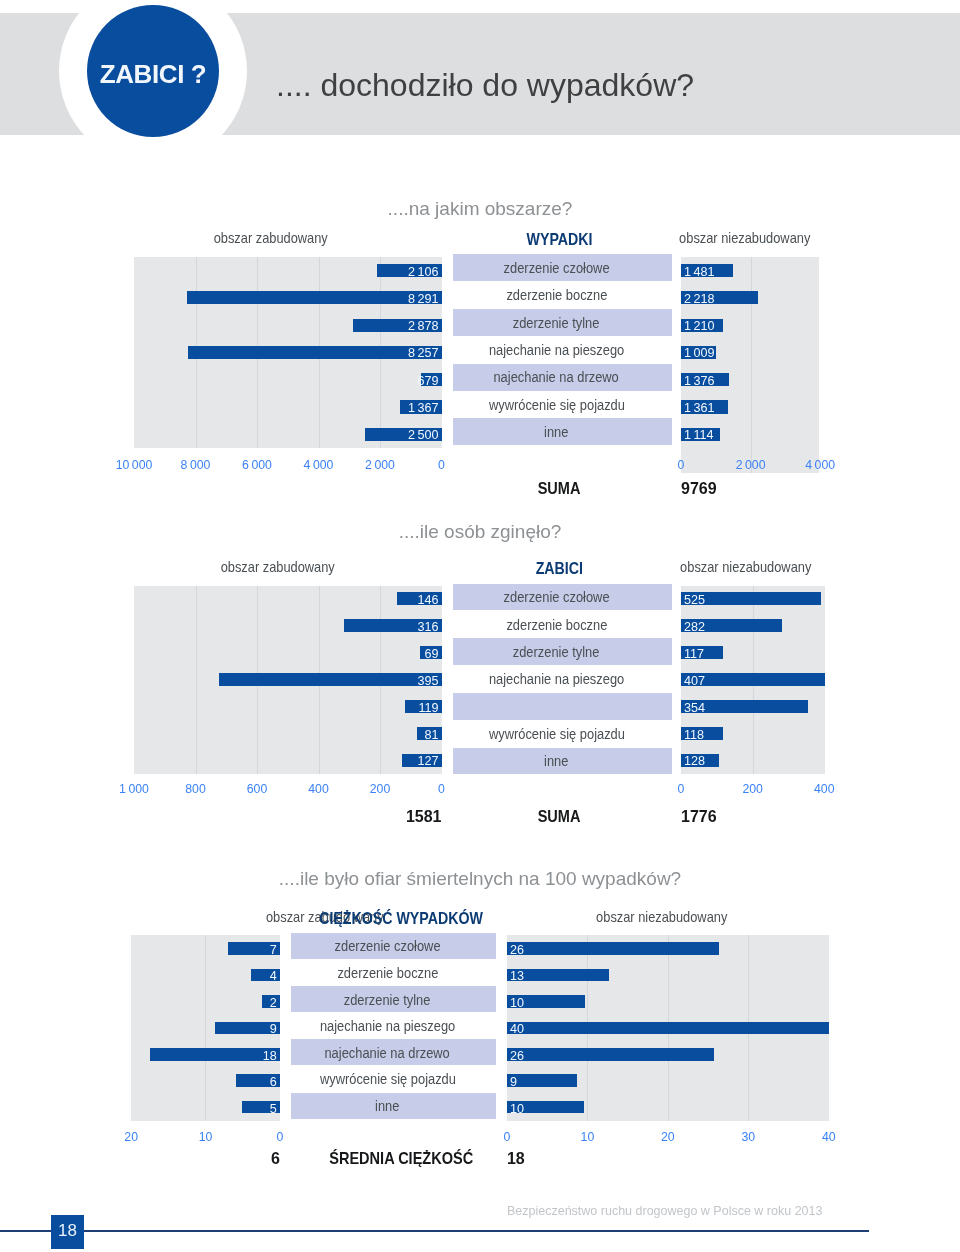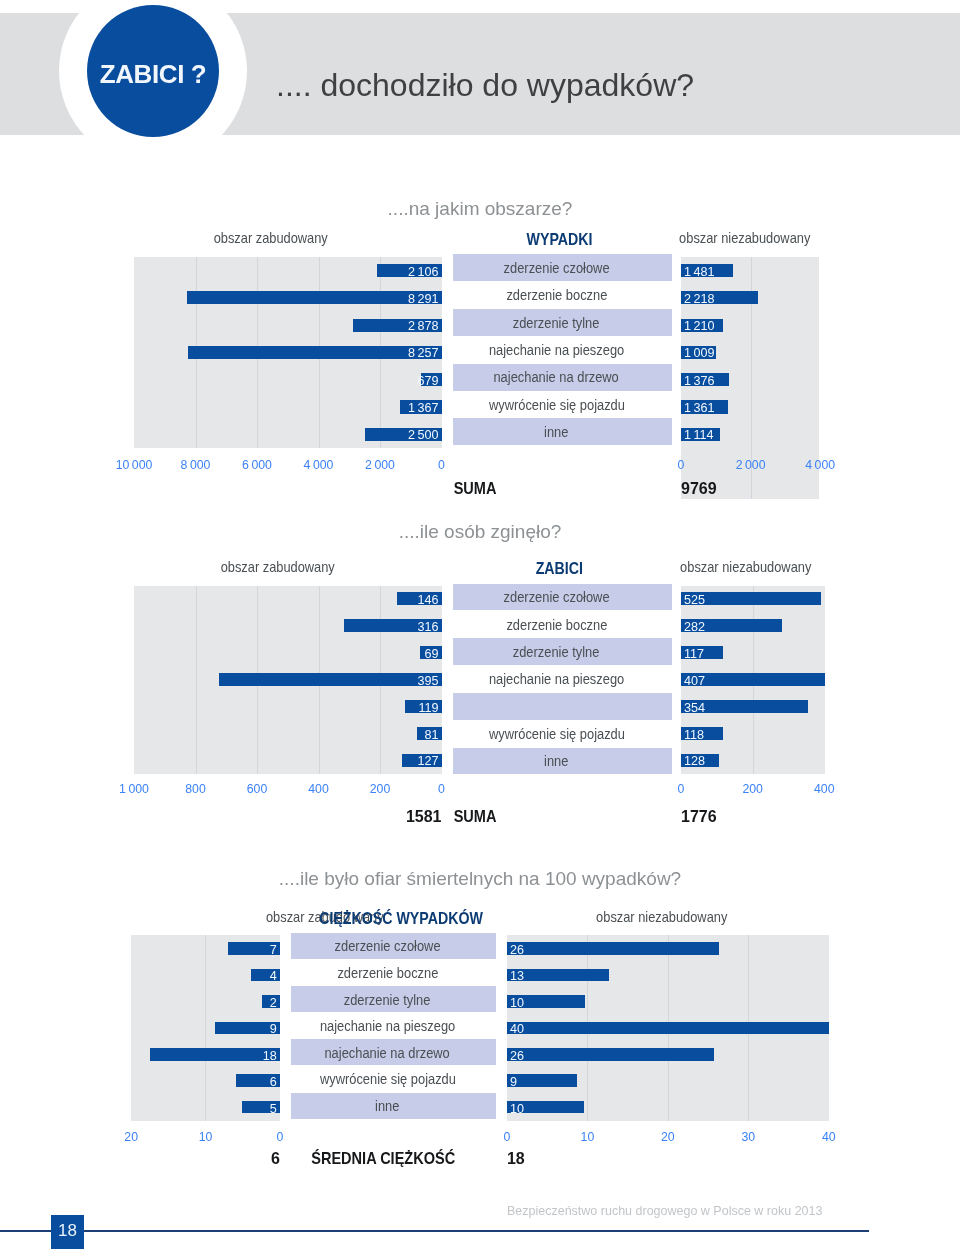--- a/index.html
+++ b/index.html
@@ -35,21 +35,21 @@
   .bar{position:absolute;background:#084d9e;}
   .bar-lab{position:absolute;color:#f2f8ff;font-size:12.6px;line-height:12px;white-space:nowrap;}
   .axis-lab{position:absolute;color:#3b82f6;font-size:12.3px;white-space:nowrap;
             transform:translateX(-50%);}
   .rowband{position:absolute;background:#c7cce8;}
   .rowlab{position:absolute;color:#4a4f53;font-size:14px;text-align:center;
           white-space:nowrap;line-height:16px;}
   .rowlab>span{display:inline-block;transform:scaleX(.92);transform-origin:center;}
   .sum-val{position:absolute;color:#16181a;font-size:16px;font-weight:bold;white-space:nowrap;}
   .sum-lab{position:absolute;color:#16181a;font-size:17px;font-weight:bold;
-           white-space:nowrap;}
+           white-space:nowrap;text-align:center;}
   .sum-lab>span{display:inline-block;transform:scaleX(.855);transform-origin:center;}
 
   
   .ft-line{position:absolute;left:0;top:1230px;width:869px;height:2px;background:#1d3f76;}
   .ft-box{position:absolute;left:51px;top:1215px;width:33px;height:32px;background:#084d9e;
           display:flex;align-items:center;justify-content:center;
           color:#e8f2fb;font-size:17px;padding-bottom:2px;}
   .ft-txt{position:absolute;left:507px;top:1204px;color:#c2c5c8;font-size:12.5px;}
 </style>
 </head>
@@ -88,21 +88,21 @@
     <div class="bar-lab" style="right:3px;top:117.6px">679</div>
     <div class="bar-lab" style="right:3px;top:144.9px">1 367</div>
     <div class="bar-lab" style="right:3px;top:172.1px">2 500</div>
   </div>
   <div class="axis-lab" style="left:134.0px;top:458.0px">10 000</div>
   <div class="axis-lab" style="left:195.5px;top:458.0px">8 000</div>
   <div class="axis-lab" style="left:257.0px;top:458.0px">6 000</div>
   <div class="axis-lab" style="left:318.5px;top:458.0px">4 000</div>
   <div class="axis-lab" style="left:380.0px;top:458.0px">2 000</div>
   <div class="axis-lab" style="left:441.5px;top:458.0px">0</div>
-  <div class="plot" style="left:681.0px;top:257.0px;width:138.0px;height:242px">
+  <div class="plot" style="left:681.0px;top:257.0px;width:138.0px;height:216px">
     <div class="gl" style="left:69.6px"></div>
     <div class="bar" style="left:0;top:7.0px;width:51.5px;height:13.3px"></div>
     <div class="bar" style="left:0;top:34.2px;width:77.2px;height:13.3px"></div>
     <div class="bar" style="left:0;top:61.5px;width:42.1px;height:13.3px"></div>
     <div class="bar" style="left:0;top:88.8px;width:35.1px;height:13.3px"></div>
     <div class="bar" style="left:0;top:116.0px;width:47.9px;height:13.3px"></div>
     <div class="bar" style="left:0;top:143.3px;width:47.4px;height:13.3px"></div>
     <div class="bar" style="left:0;top:170.5px;width:38.8px;height:13.3px"></div>
     <div class="bar-lab" style="left:3px;top:8.6px">1 481</div>
     <div class="bar-lab" style="left:3px;top:35.8px">2 218</div>

